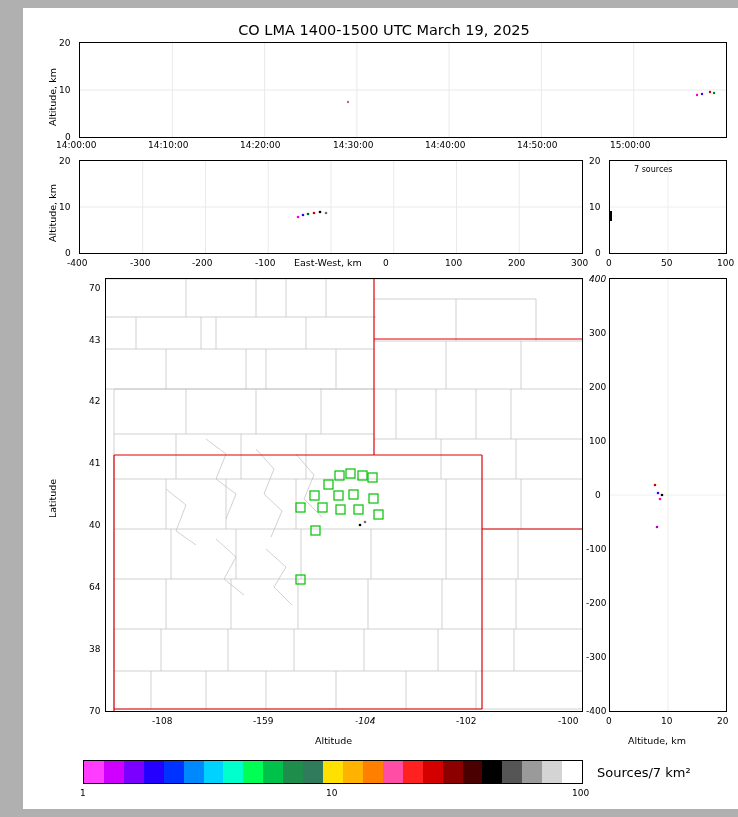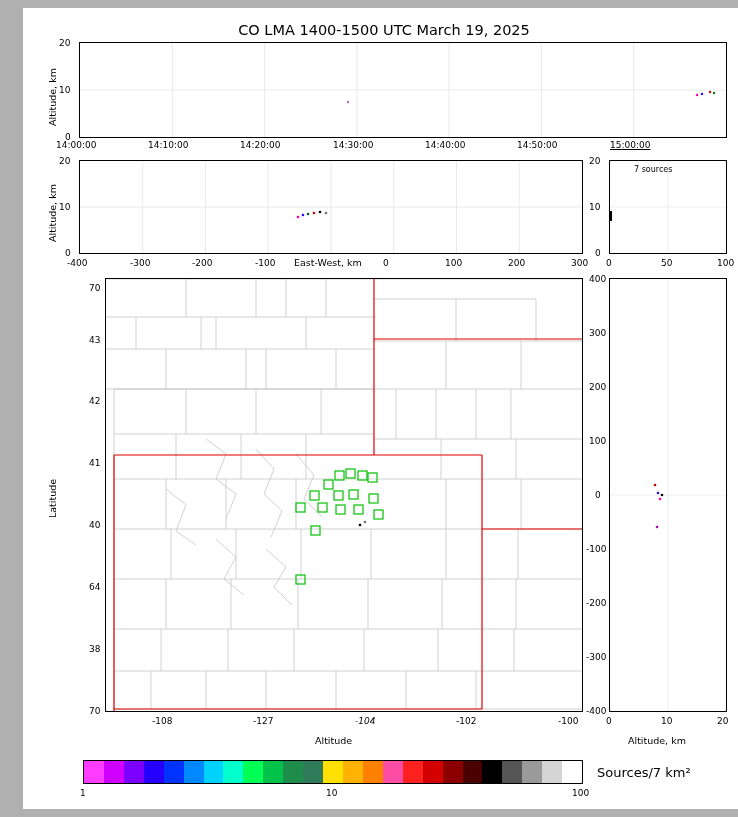--- a/index.html
+++ b/index.html
@@ -52,21 +52,21 @@
   <div class="axlabel vrot" style="left:24px;top:118px;">Altitude, km</div>
   <div class="tick" style="left:42px;top:124px;">0</div>
   <div class="tick" style="left:36px;top:77px;">10</div>
   <div class="tick" style="left:36px;top:30px;">20</div>
   <div class="tick" style="left:33px;top:132px;">14:00:00</div>
   <div class="tick" style="left:125px;top:132px;">14:10:00</div>
   <div class="tick" style="left:217px;top:132px;">14:20:00</div>
   <div class="tick" style="left:310px;top:132px;">14:30:00</div>
   <div class="tick" style="left:402px;top:132px;">14:40:00</div>
   <div class="tick" style="left:494px;top:132px;">14:50:00</div>
-  <div class="tick" style="left:587px;top:132px;text-decoration:underline;">15:00:00</div>
+  <div class="tick" style="left:587px;top:132px;">15:00:00</div>
 
   <div class="panel" style="left:56px;top:152px;width:504px;height:94px;">
     <svg width="502" height="92" viewBox="0 0 502 92">
       <line x1="0" y1="46" x2="502" y2="46" stroke="#e9e9e9" stroke-width="1"></line>
       <line x1="62.7" y1="0" x2="62.7" y2="92" stroke="#e9e9e9" stroke-width="1"></line>
       <line x1="125.5" y1="0" x2="125.5" y2="92" stroke="#e9e9e9" stroke-width="1"></line>
       <line x1="188.2" y1="0" x2="188.2" y2="92" stroke="#e9e9e9" stroke-width="1"></line>
       <line x1="251" y1="0" x2="251" y2="92" stroke="#e9e9e9" stroke-width="1"></line>
       <line x1="313.7" y1="0" x2="313.7" y2="92" stroke="#e9e9e9" stroke-width="1"></line>
       <line x1="376.5" y1="0" x2="376.5" y2="92" stroke="#e9e9e9" stroke-width="1"></line>
@@ -236,21 +236,21 @@
   <div class="axlabel vrot" style="left:24px;top:510px;">Latitude</div>
   <div class="tick" style="left:66px;top:698px;">70</div>
   <div class="tick" style="left:66px;top:636px;">38</div>
   <div class="tick" style="left:66px;top:574px;">64</div>
   <div class="tick" style="left:66px;top:512px;">40</div>
   <div class="tick" style="left:66px;top:450px;">41</div>
   <div class="tick" style="left:66px;top:388px;">42</div>
   <div class="tick" style="left:66px;top:327px;">43</div>
   <div class="tick" style="left:66px;top:275px;">70</div>
   <div class="tick" style="left:129px;top:708px;">-108</div>
-  <div class="tick" style="left:230px;top:708px;">-127</div>
+  <div class="tick" style="left:230px;top:708px;">-159</div>
   <div class="tick" style="left:332px;top:708px;font-style:italic;">-104</div>
   <div class="tick" style="left:433px;top:708px;">-102</div>
   <div class="tick" style="left:535px;top:708px;">-100</div>
   <div class="axlabel" style="left:292px;top:727px;">Altitude</div>
 
   <div class="panel" style="left:586px;top:270px;width:118px;height:434px;">
     <svg width="116" height="432" viewBox="0 0 116 432">
       <line x1="0" y1="216" x2="116" y2="216" stroke="#eeeeee" stroke-width="1"></line>
       <line x1="58" y1="0" x2="58" y2="432" stroke="#eeeeee" stroke-width="1"></line>
       <circle cx="45" cy="206" r="1.3" fill="#cc0000"></circle>
@@ -261,21 +261,21 @@
     </svg>
   </div>
   <div class="tick" style="left:563px;top:698px;">-400</div>
   <div class="tick" style="left:563px;top:644px;">-300</div>
   <div class="tick" style="left:563px;top:590px;">-200</div>
   <div class="tick" style="left:563px;top:536px;">-100</div>
   <div class="tick" style="left:572px;top:482px;">0</div>
   <div class="tick" style="left:566px;top:428px;">100</div>
   <div class="tick" style="left:566px;top:374px;">200</div>
   <div class="tick" style="left:566px;top:320px;">300</div>
-  <div class="tick" style="left:566px;top:266px;">400</div>
+  <div class="tick" style="left:566px;top:266px;font-style:italic;">400</div>
   <div class="tick" style="left:583px;top:708px;">0</div>
   <div class="tick" style="left:638px;top:708px;">10</div>
   <div class="tick" style="left:694px;top:708px;">20</div>
   <div class="axlabel" style="left:605px;top:727px;">Altitude, km</div>
   <div class="axlabel vrot" style="left:715px;top:520px;">North-South, km</div>
 
   <div style="position:absolute;left:60px;top:752px;width:500px;height:24px;border:1px solid #000;box-sizing:border-box;display:flex;">
     <div style="flex:1;background:#ff3cff;"></div>
     <div style="flex:1;background:#d000ff;"></div>
     <div style="flex:1;background:#7b00ff;"></div>

